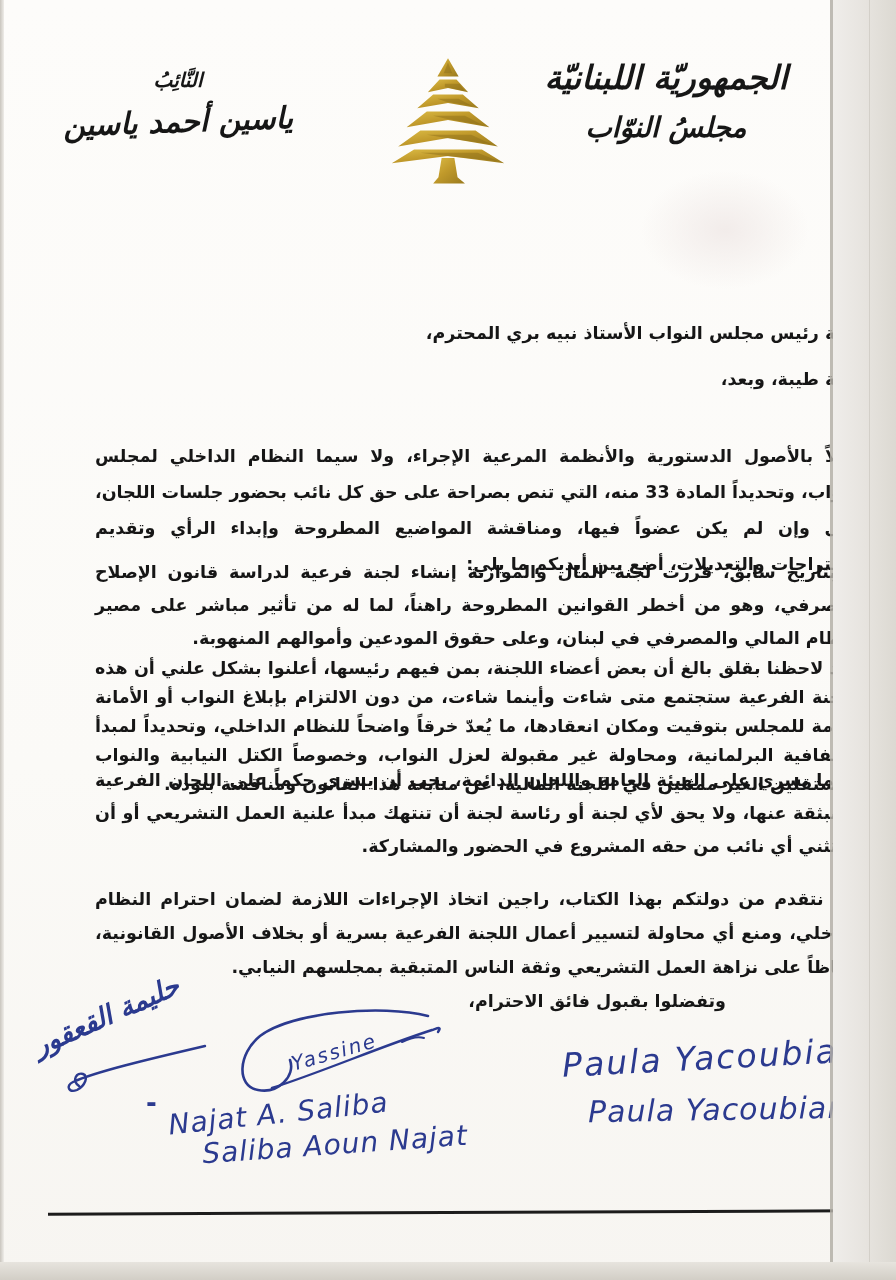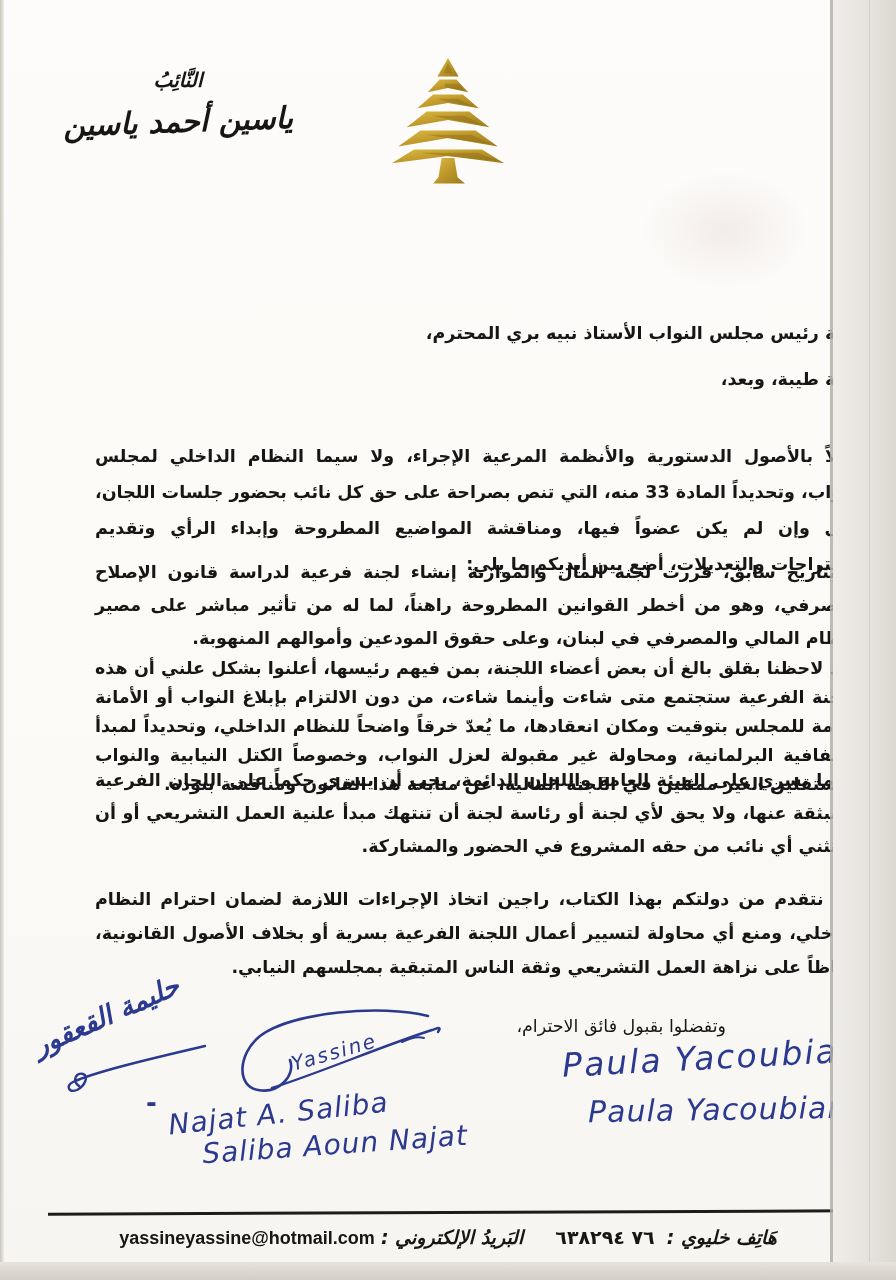--- a/index.html
+++ b/index.html
@@ -28,21 +28,21 @@
   .body-col{position:absolute;left:95px;width:767px;direction:rtl;text-align:justify;}
   .line{font-weight:bold;font-size:17.5px;}
   .recipient{top:323px;}
   .greeting{top:369px;}
   .para{font-weight:bold;font-size:17.5px;}
   .p1{top:438px;line-height:36px;}
   .p2{top:556px;line-height:33px;text-indent:26px;}
   .p3{top:654px;line-height:29px;}
   .p4{top:764px;line-height:33px;}
   .p5{top:882px;line-height:34px;}
-  .closing{position:absolute;right:170px;top:1016px;direction:rtl;font-weight:normal;font-size:17.5px;}
+  .closing{position:absolute;right:170px;top:991px;direction:rtl;font-weight:bold;font-size:17.5px;}
   
   .ink{color:#2b3a8f;}
   .sig-halima{position:absolute;left:28px;top:1000px;transform:rotate(-24deg);font-size:27px;font-style:italic;font-weight:bold;direction:rtl;}
   .sig-halima-swoosh{position:absolute;left:55px;top:1038px;}
   .sig-yassine{position:absolute;left:232px;top:1002px;}
   .sig-yassine .txt{position:absolute;left:58px;top:38px;transform:rotate(-16deg);font-size:20px;font-style:italic;letter-spacing:2px;}
   .sig-paula1{position:absolute;left:562px;top:1038px;transform:rotate(-3deg);font-size:33px;font-style:italic;letter-spacing:2px;white-space:nowrap;}
   .sig-paula2{position:absolute;left:588px;top:1092px;transform:rotate(-1deg);font-size:30px;font-style:italic;letter-spacing:1px;white-space:nowrap;}
   .sig-najat-dash{position:absolute;left:146px;top:1088px;font-size:26px;font-weight:bold;}
   .sig-najat1{position:absolute;left:168px;top:1097px;transform:rotate(-6deg);font-size:28px;font-style:italic;letter-spacing:1px;white-space:nowrap;}
@@ -56,20 +56,24 @@
   .abs{position:absolute;}
 </style>
 </head>
 <body>
 
 <div class="page">
 
   <div class="edge-left"></div>
   <div class="stain"></div>
 
+  <div class="hdr-right">
+    <div class="l1">الجمهوريّة اللبنانيّة</div>
+    <div class="l2">مجلسُ النوّاب</div>
+  </div>
 
   <div class="emblem">
     <svg viewBox="0 0 120 132" width="140" height="140" aria-hidden="true">
       <defs>
         <linearGradient id="gold" x1="0" y1="0" x2="1" y2="1">
           <stop offset="0" stop-color="#dcbc46"></stop>
           <stop offset="0.45" stop-color="#c19a2b"></stop>
           <stop offset="1" stop-color="#9a7a1d"></stop>
         </linearGradient>
       </defs>
@@ -126,26 +130,19 @@
   </div>
 
   <div class="sig-paula1 ink">Paula Yacoubian</div>
   <div class="sig-paula2 ink">Paula Yacoubian</div>
 
   <div class="sig-najat-dash ink">-</div>
   <div class="sig-najat1 ink">Najat A. Saliba</div>
   <div class="sig-najat2 ink">Saliba Aoun Najat</div>
 
   <div class="footer-rule"></div>
-  <div class="footer">
-    <span class="ar">هَاتِف خليوي :</span>
-    <span class="num" dir="ltr">٧٦ ٦٣٨٢٩٤</span>
-    <span style="display:inline-block;width:14px"></span>
-    <span class="ar">البَريدُ الإلكتروني :</span>
-    <span class="mail">yassineyassine@hotmail.com</span>
-  </div>
 
   <div class="edge-right-line"></div>
   <div class="edge-right-band"></div>
   <div class="edge-right-line2"></div>
   <div class="edge-bottom"></div>
 
 </div>
 
 </body></html>

